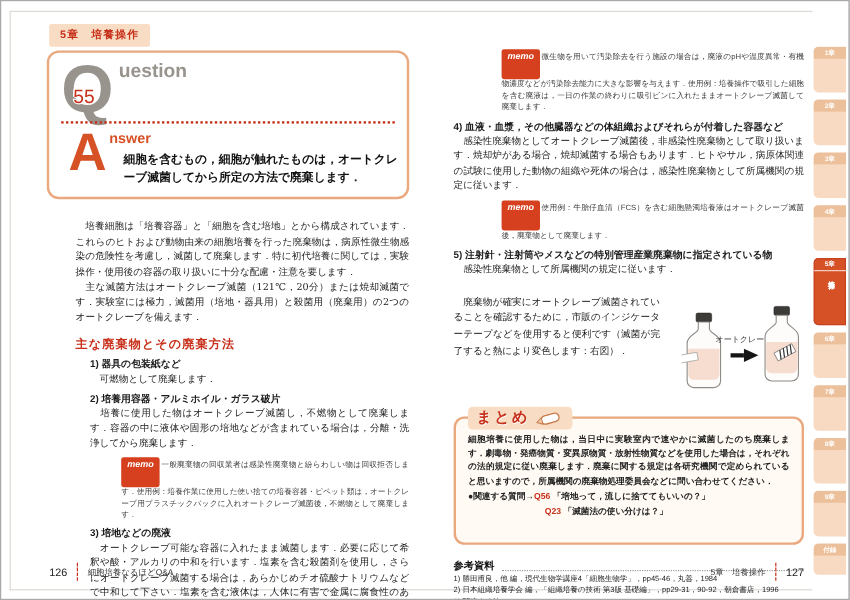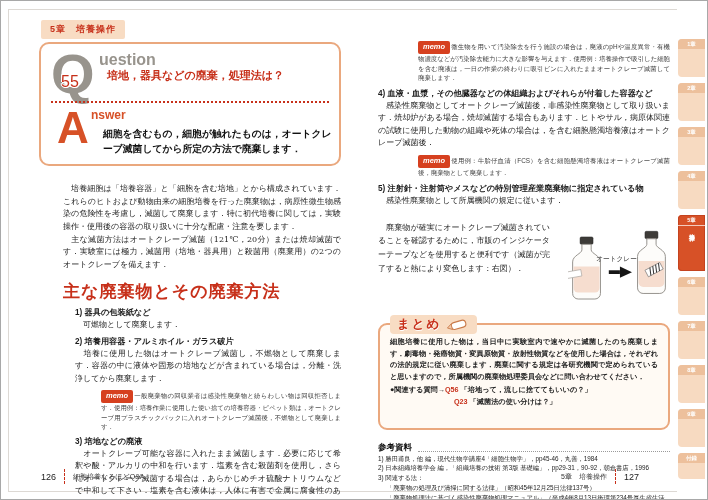--- a/index.html
+++ b/index.html
@@ -15,30 +15,30 @@
   .q-num{position:absolute;left:20px;top:29px;font-size:16px;font-weight:normal;color:var(--accent_red);text-shadow:-1px 0 #fff,1px 0 #fff,0 -1px #fff,0 1px #fff,1px 1px #fff,-1px -1px #fff;}
   .q-word{position:absolute;left:58px;top:7px;font-size:16px;font-weight:bold;color:#98948d;}
   .q-title{position:absolute;left:66px;top:24px;font-size:11px;font-weight:bold;color:var(--accent_red);}
   .q-dots{position:absolute;left:10px;right:10px;top:57px;border-top:2px dotted var(--accent_red);}
   .a-letter{position:absolute;left:16px;top:62px;font-size:44px;font-weight:bold;color:var(--accent_orange);line-height:1;}
   .a-word{position:absolute;left:50px;top:64px;font-size:12px;font-weight:bold;color:var(--accent_orange);}
   .a-text{position:absolute;left:62px;top:82px;width:230px;font-size:9.8px;font-weight:bold;line-height:1.55;color:#111;}
 
   .left-flow{position:absolute;left:62px;top:182px;width:278px;}
   .body-p{font-family:"DejaVu Serif",serif;font-size:8px;line-height:1.58;text-align:justify;margin:0;}
-  .section-heading{font-size:17px;font-weight:bold;color:var(--accent_red);letter-spacing:1px;margin:9px 0 4px 0;}
+  .section-heading{font-size:10px;font-weight:bold;color:var(--accent_red);letter-spacing:1px;margin:9px 0 4px 0;}
   .items{margin-left:12px;}
   .item-title{font-size:8.2px;font-weight:bold;margin:4px 0 1px 0;}
   .item-body{font-family:"DejaVu Serif",serif;font-size:8px;line-height:1.55;text-align:justify;margin:0;}
   .memo{margin:5px 0 4px 26px;font-size:6.4px;line-height:1.5;color:#3c3c3c;text-align:justify;}
-  .memo-label{display:inline-block;background:var(--memo_red);color:#fff;font-weight:bold;font-style:italic;font-size:7.5px;padding:0 5px 2px 5px;border-radius:2px;margin-right:1px;}
+  .memo-label{display:inline-block;background:var(--memo_red);color:#fff;font-weight:bold;font-style:italic;font-size:7.5px;padding:0 5px 14px 5px;border-radius:2px;margin-right:1px;}
 
   .footer{position:absolute;bottom:15px;display:flex;align-items:center;font-size:7px;color:#333;}
   .footer-left{left:40px;}
-  .footer-right{right:68px;}
+  .footer-right{right:37px;}
   .footer .pagenum{font-size:9px;color:#222;}
   .footer-div{display:inline-block;width:0;height:15px;border-left:1px dashed var(--accent_red);margin:0 8px;}
 
   
   .right-flow{position:absolute;left:377px;top:40px;width:292px;}
   .memo-r{margin:0 0 5px 40px;font-size:6.4px;line-height:1.5;color:#3c3c3c;text-align:justify;}
   .indicator-row{display:flex;margin-top:6px;gap:12px;}
   .indicator-text{width:190px;font-family:"DejaVu Serif",serif;font-size:8px;line-height:1.7;text-align:justify;}
   .figure{width:102px;height:96px;margin-left:6px;position:relative;}
 
@@ -70,21 +70,20 @@
   <div class="edge-top"></div>
   <div class="edge-bottom"></div>
   <div class="edge-left"></div>
 
   <div class="chapter-tab">5章　培養操作</div>
 
   <div class="qa-box">
     <span class="q-letter">Q</span>
     <span class="q-num">55</span>
     <span class="q-word">uestion</span>
-    <span class="q-title">培地，器具などの廃棄，処理法は？</span>
     <div class="q-dots"></div>
     <span class="a-letter">A</span>
     <span class="a-word">nswer</span>
     <div class="a-text">細胞を含むもの，細胞が触れたものは，オートクレーブ滅菌してから所定の方法で廃棄します．</div>
   </div>
 
   <div class="left-flow">
     <p class="body-p">　培養細胞は「培養容器」と「細胞を含む培地」とから構成されています．これらのヒトおよび動物由来の細胞培養を行った廃棄物は，病原性微生物感染の危険性を考慮し，滅菌して廃棄します．特に初代培養に関しては，実験操作・使用後の容器の取り扱いに十分な配慮・注意を要します．</p>
     <p class="body-p">　主な滅菌方法はオートクレーブ滅菌（121℃，20分）または焼却滅菌です．実験室には極力，滅菌用（培地・器具用）と殺菌用（廃棄用）の2つのオートクレーブを備えます．</p>
     <div class="section-heading">主な廃棄物とその廃棄方法</div>
@@ -105,21 +104,21 @@
     <span class="pagenum">126</span>
     <span class="footer-div"></span>
     <span>細胞培養なるほどQ&amp;A</span>
   </div>
 
   <div class="right-flow">
     <div class="memo-r">
       <span class="memo-label">memo</span><span>微生物を用いて汚染除去を行う施設の場合は，廃液のpHや温度異常・有機物濃度などが汚染除去能力に大きな影響を与えます．使用例：培養操作で吸引した細胞を含む廃液は，一日の作業の終わりに吸引ビンに入れたままオートクレーブ滅菌して廃棄します．</span>
     </div>
     <div class="item-title">4) 血液・血漿，その他臓器などの体組織およびそれらが付着した容器など</div>
-    <p class="item-body">　感染性廃棄物としてオートクレーブ滅菌後，非感染性廃棄物として取り扱います．焼却炉がある場合，焼却滅菌する場合もあります．ヒトやサル，病原体関連の試験に使用した動物の組織や死体の場合は，を含む細胞懸濁培養液はオートクレーブ滅菌後．</p>
+    <p class="item-body">　感染性廃棄物としてオートクレーブ滅菌後，非感染性廃棄物として取り扱います．焼却炉がある場合，焼却滅菌する場合もあります．ヒトやサル，病原体関連の試験に使用した動物の組織や死体の場合は，感染性廃棄物として所属機関の規定に従います．</p>
     <div class="memo-r" style="margin-top:5px;">
       <span class="memo-label">memo</span><span>使用例：牛胎仔血清（FCS）を含む細胞懸濁培養液はオートクレーブ滅菌後，廃棄物として廃棄します．</span>
     </div>
     <div class="item-title">5) 注射針・注射筒やメスなどの特別管理産業廃棄物に指定されている物</div>
     <p class="item-body">　感染性廃棄物として所属機関の規定に従います．</p>
 
     <div class="indicator-row">
       <p class="indicator-text">　廃棄物が確実にオートクレーブ滅菌されていることを確認するために，市販のインジケーターテープなどを使用すると便利です（滅菌が完了すると熱により変色します：右図）．</p>
       <div class="figure">
         <svg width="102" height="96" viewBox="0 0 110 100">

